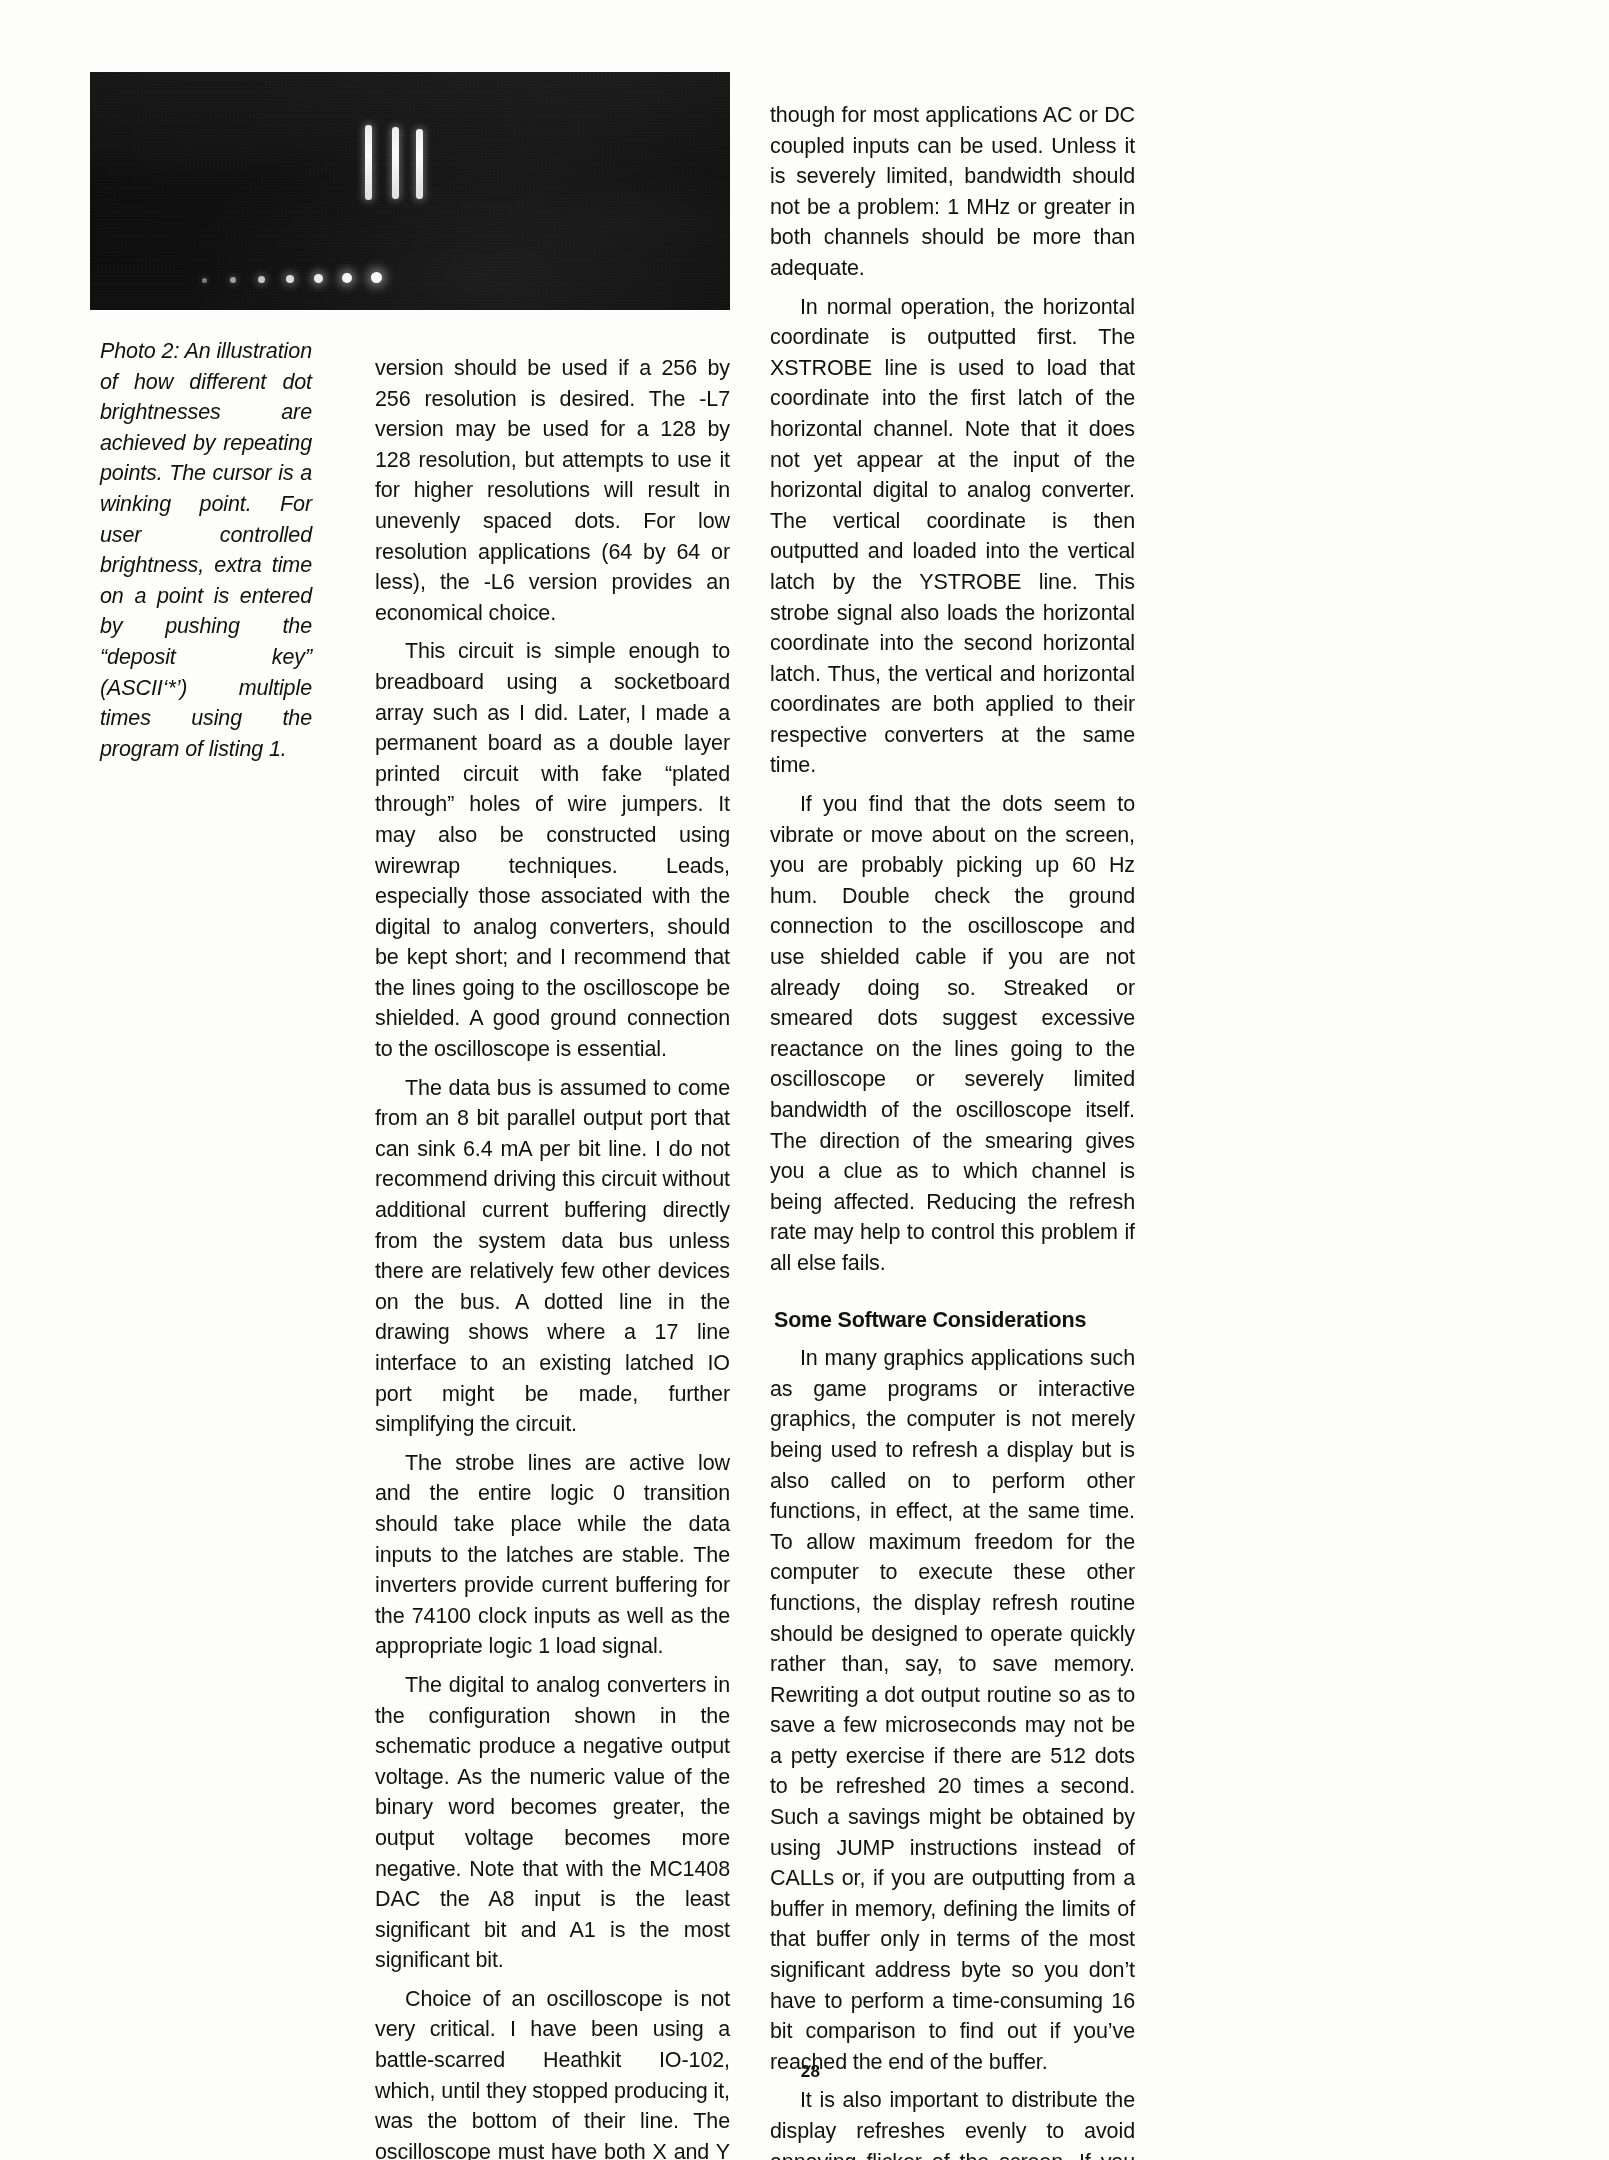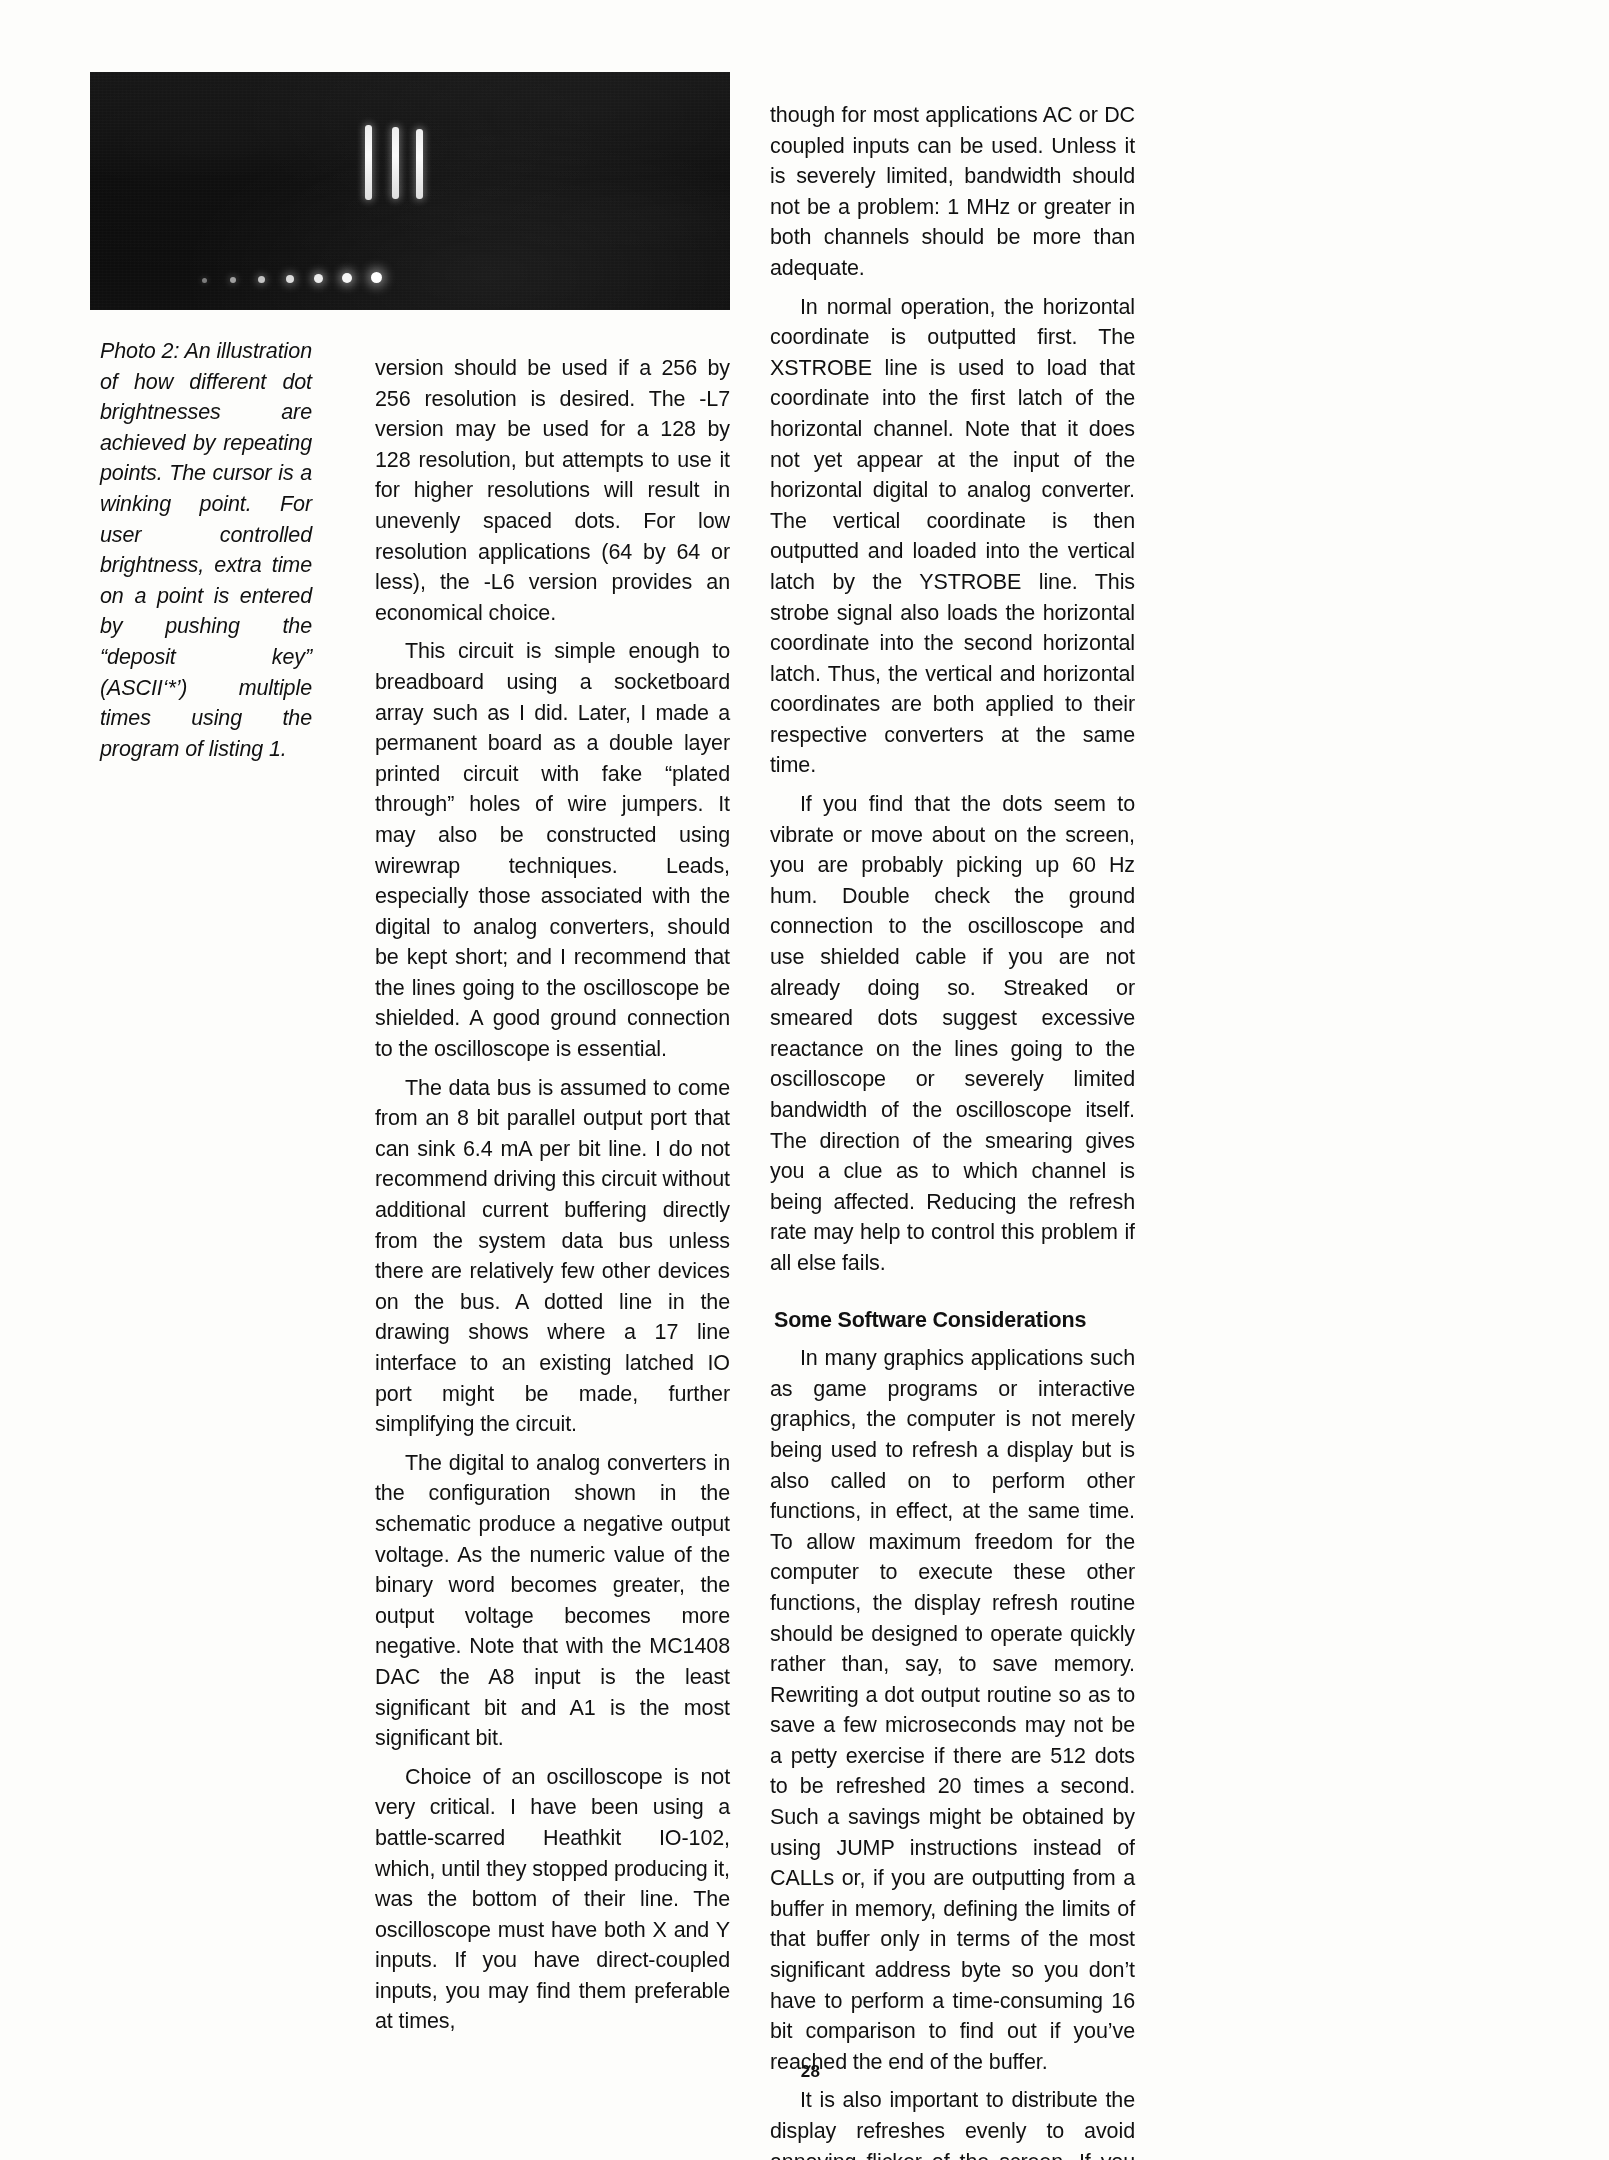--- a/index.html
+++ b/index.html
@@ -150,20 +150,21 @@
   </div>
 
   <div class="col col-caption">
     <p class="para noindent">Photo 2: An illustration of how different dot brightnesses are achieved by repeating points. The cursor is a winking point. For user controlled brightness, extra time on a point is entered by pushing the “deposit key” (ASCII‘*’) multiple times using the program of listing 1.</p>
   </div>
 
   <div class="col col-mid" id="middle-column">
       <p class="para noindent">version should be used if a 256 by 256 resolution is desired. The -L7 version may be used for a 128 by 128 resolution, but attempts to use it for higher resolutions will result in unevenly spaced dots. For low resolution applications (64 by 64 or less), the -L6 version provides an economical choice.</p>
       <p class="para">This circuit is simple enough to breadboard using a socketboard array such as I did. Later, I made a permanent board as a double layer printed circuit with fake “plated through” holes of wire jumpers. It may also be constructed using wirewrap techniques. Leads, especially those associated with the digital to analog converters, should be kept short; and I recommend that the lines going to the oscilloscope be shielded. A good ground connection to the oscilloscope is essential.</p>
       <p class="para">The data bus is assumed to come from an 8 bit parallel output port that can sink 6.4 mA per bit line. I do not recommend driving this circuit without additional current buffering directly from the system data bus unless there are relatively few other devices on the bus. A dotted line in the drawing shows where a 17 line interface to an existing latched IO port might be made, further simplifying the circuit.</p>
+      <p class="para">The strobe lines are active low and the entire logic 0 transition should take place while the data inputs to the latches are stable. The inverters provide current buffering for the 74100 clock inputs as well as the appropriate logic 1 load signal.</p>
       <p class="para">The digital to analog converters in the configuration shown in the schematic produce a negative output voltage. As the numeric value of the binary word becomes greater, the output voltage becomes more negative. Note that with the MC1408 DAC the A8 input is the least significant bit and A1 is the most significant bit.</p>
       <p class="para">Choice of an oscilloscope is not very critical. I have been using a battle-scarred Heathkit IO-102, which, until they stopped producing it, was the bottom of their line. The oscilloscope must have both X and Y inputs. If you have direct-coupled inputs, you may find them preferable at times,</p>
     </div>
 
   <div class="col col-right" id="right-column">
       <p class="para noindent">though for most applications AC or DC coupled inputs can be used. Unless it is severely limited, bandwidth should not be a problem: 1 MHz or greater in both channels should be more than adequate.</p>
       <p class="para">In normal operation, the horizontal coordinate is outputted first. The XSTROBE line is used to load that coordinate into the first latch of the horizontal channel. Note that it does not yet appear at the input of the horizontal digital to analog converter. The vertical coordinate is then outputted and loaded into the vertical latch by the YSTROBE line. This strobe signal also loads the horizontal coordinate into the second horizontal latch. Thus, the vertical and horizontal coordinates are both applied to their respective converters at the same time.</p>
       <p class="para">If you find that the dots seem to vibrate or move about on the screen, you are probably picking up 60 Hz hum. Double check the ground connection to the oscilloscope and use shielded cable if you are not already doing so. Streaked or smeared dots suggest excessive reactance on the lines going to the oscilloscope or severely limited bandwidth of the oscilloscope itself. The direction of the smearing gives you a clue as to which channel is being affected. Reducing the refresh rate may help to control this problem if all else fails.</p>
       <h2 class="subhead">Some Software Considerations</h2>
       <p class="para">In many graphics applications such as game programs or interactive graphics, the computer is not merely being used to refresh a display but is also called on to perform other functions, in effect, at the same time. To allow maximum freedom for the computer to execute these other functions, the display refresh routine should be designed to operate quickly rather than, say, to save memory. Rewriting a dot output routine so as to save a few microseconds may not be a petty exercise if there are 512 dots to be refreshed 20 times a second. Such a savings might be obtained by using JUMP instructions instead of CALLs or, if you are outputting from a buffer in memory, defining the limits of that buffer only in terms of the most significant address byte so you don’t have to perform a time-consuming 16 bit comparison to find out if you’ve reached the end of the buffer.</p>

